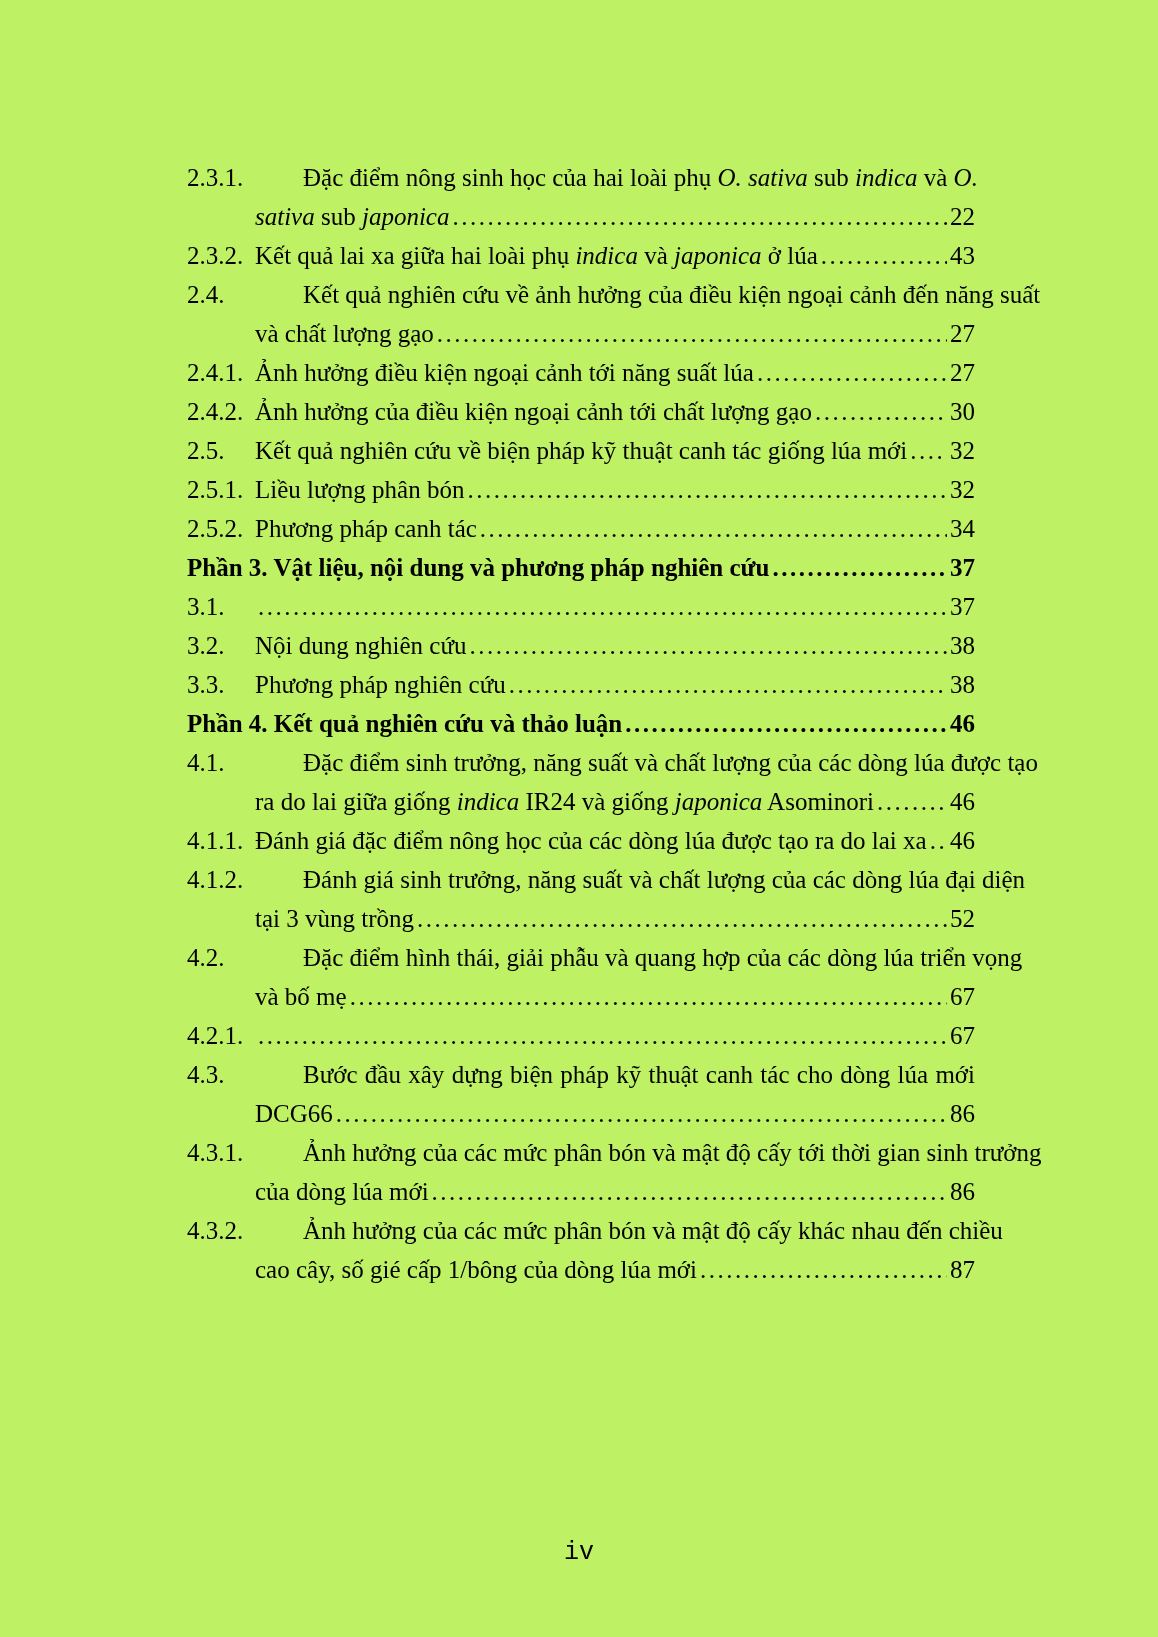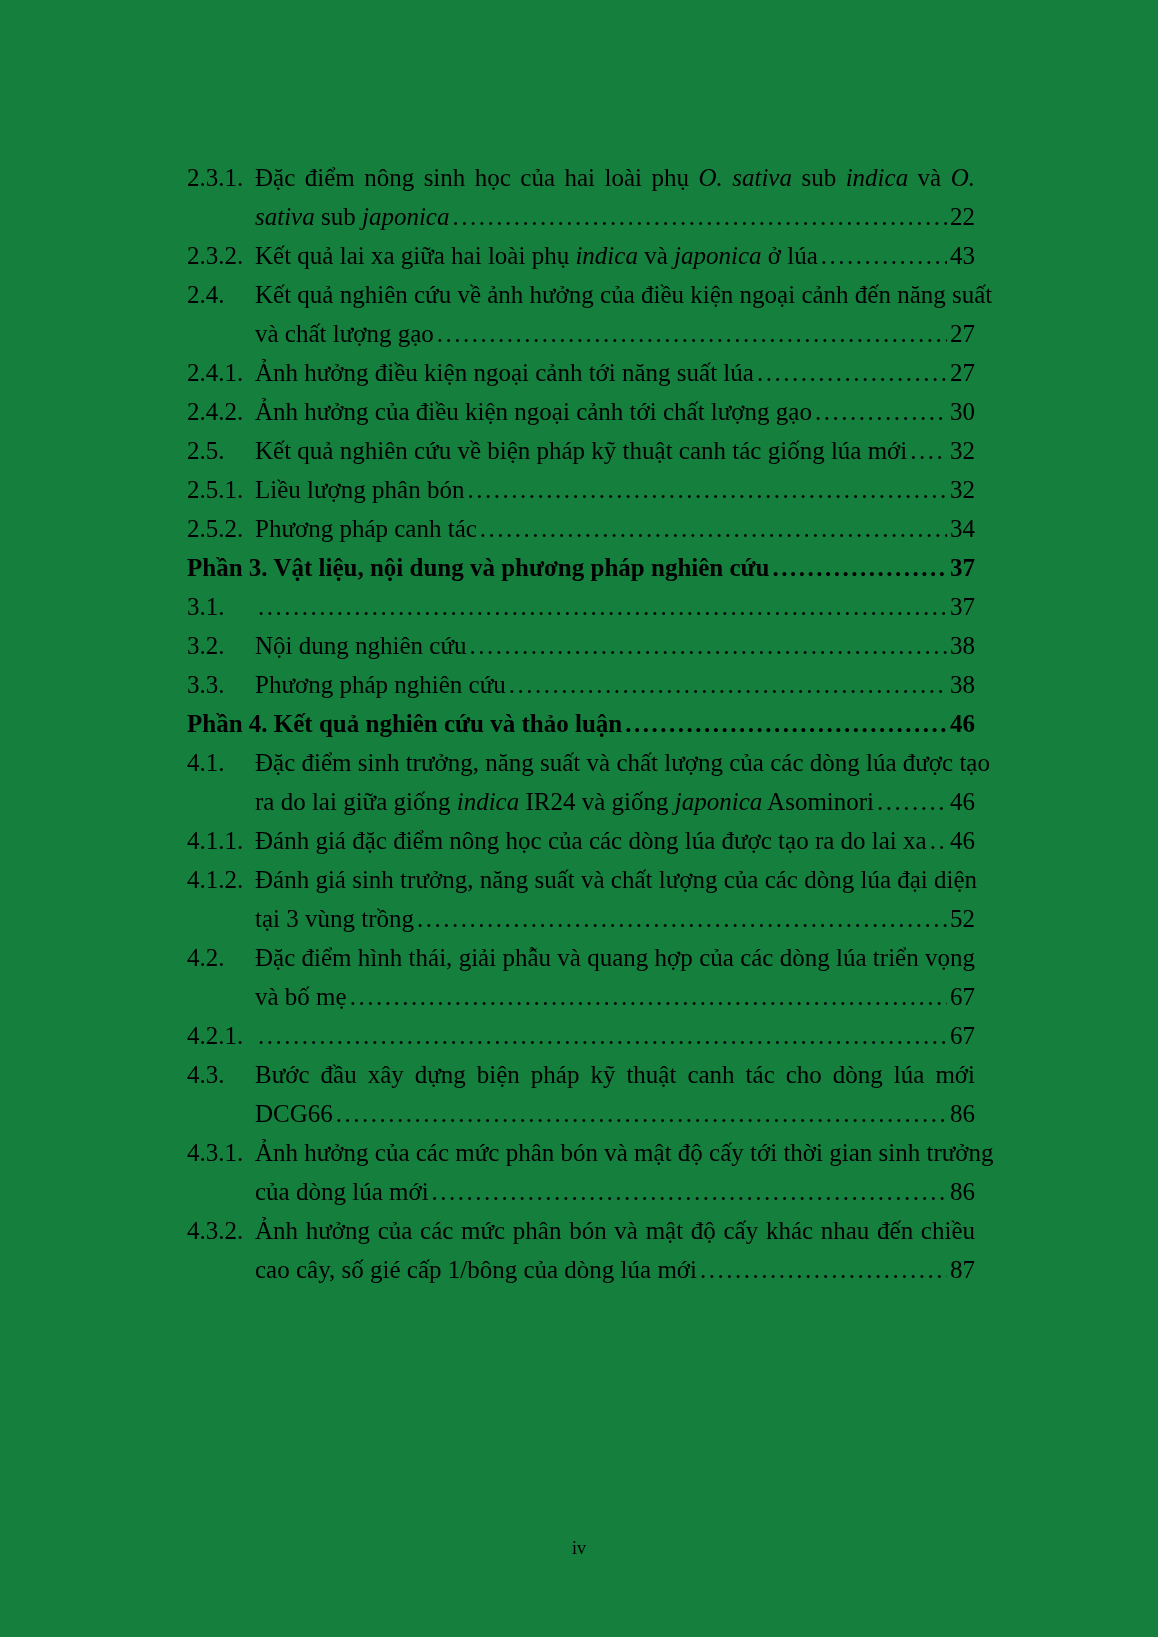--- a/index.html
+++ b/index.html
@@ -11,21 +11,21 @@
     width: 1158px;
     height: 1637px;
     position: relative;
     overflow: hidden;
     font-family: "Liberation Serif", "DejaVu Serif", serif;
     color: #000000;
   }
   .page {
     position: absolute;
     inset: 0;
-    background: #15803d;
+    background: #bef264;
   }
   .toc {
     position: absolute;
     left: 187px;
     top: 158px;
     width: 788px;
     font-size: 25px;
     line-height: 39px;
   }
   .entry {
@@ -38,20 +38,21 @@
   }
   .num {
     position: absolute;
     left: 0;
     top: 0;
   }
   .line {
     white-space: nowrap;
     text-align: justify;
     text-align-last: justify;
+    margin-left: 48px;
   }
   .lastline {
     display: flex;
     align-items: flex-end;
   }
   .lastline .txt {
     white-space: nowrap;
   }
   .dots {
     flex: 1;
@@ -69,21 +70,22 @@
   }
   .it {
     font-style: italic;
   }
   .footer {
     position: absolute;
     left: 0;
     right: 0;
     top: 1538px;
     text-align: center;
-    font-size: 18px;
+    font-size: 25px;
+    font-family: Liberation Mono, monospace;
   }
 </style>
 </head>
 <body>
 
 <div class="page">
   <div class="toc" id="toc">
       <div class="entry">
         <span class="num">2.3.1.</span>
         <div class="line"><span>Đặc điểm nông sinh học của hai loài phụ </span><span class="it">O. sativa</span><span> sub </span><span class="it">indica</span><span> và </span><span class="it">O.</span></div>

